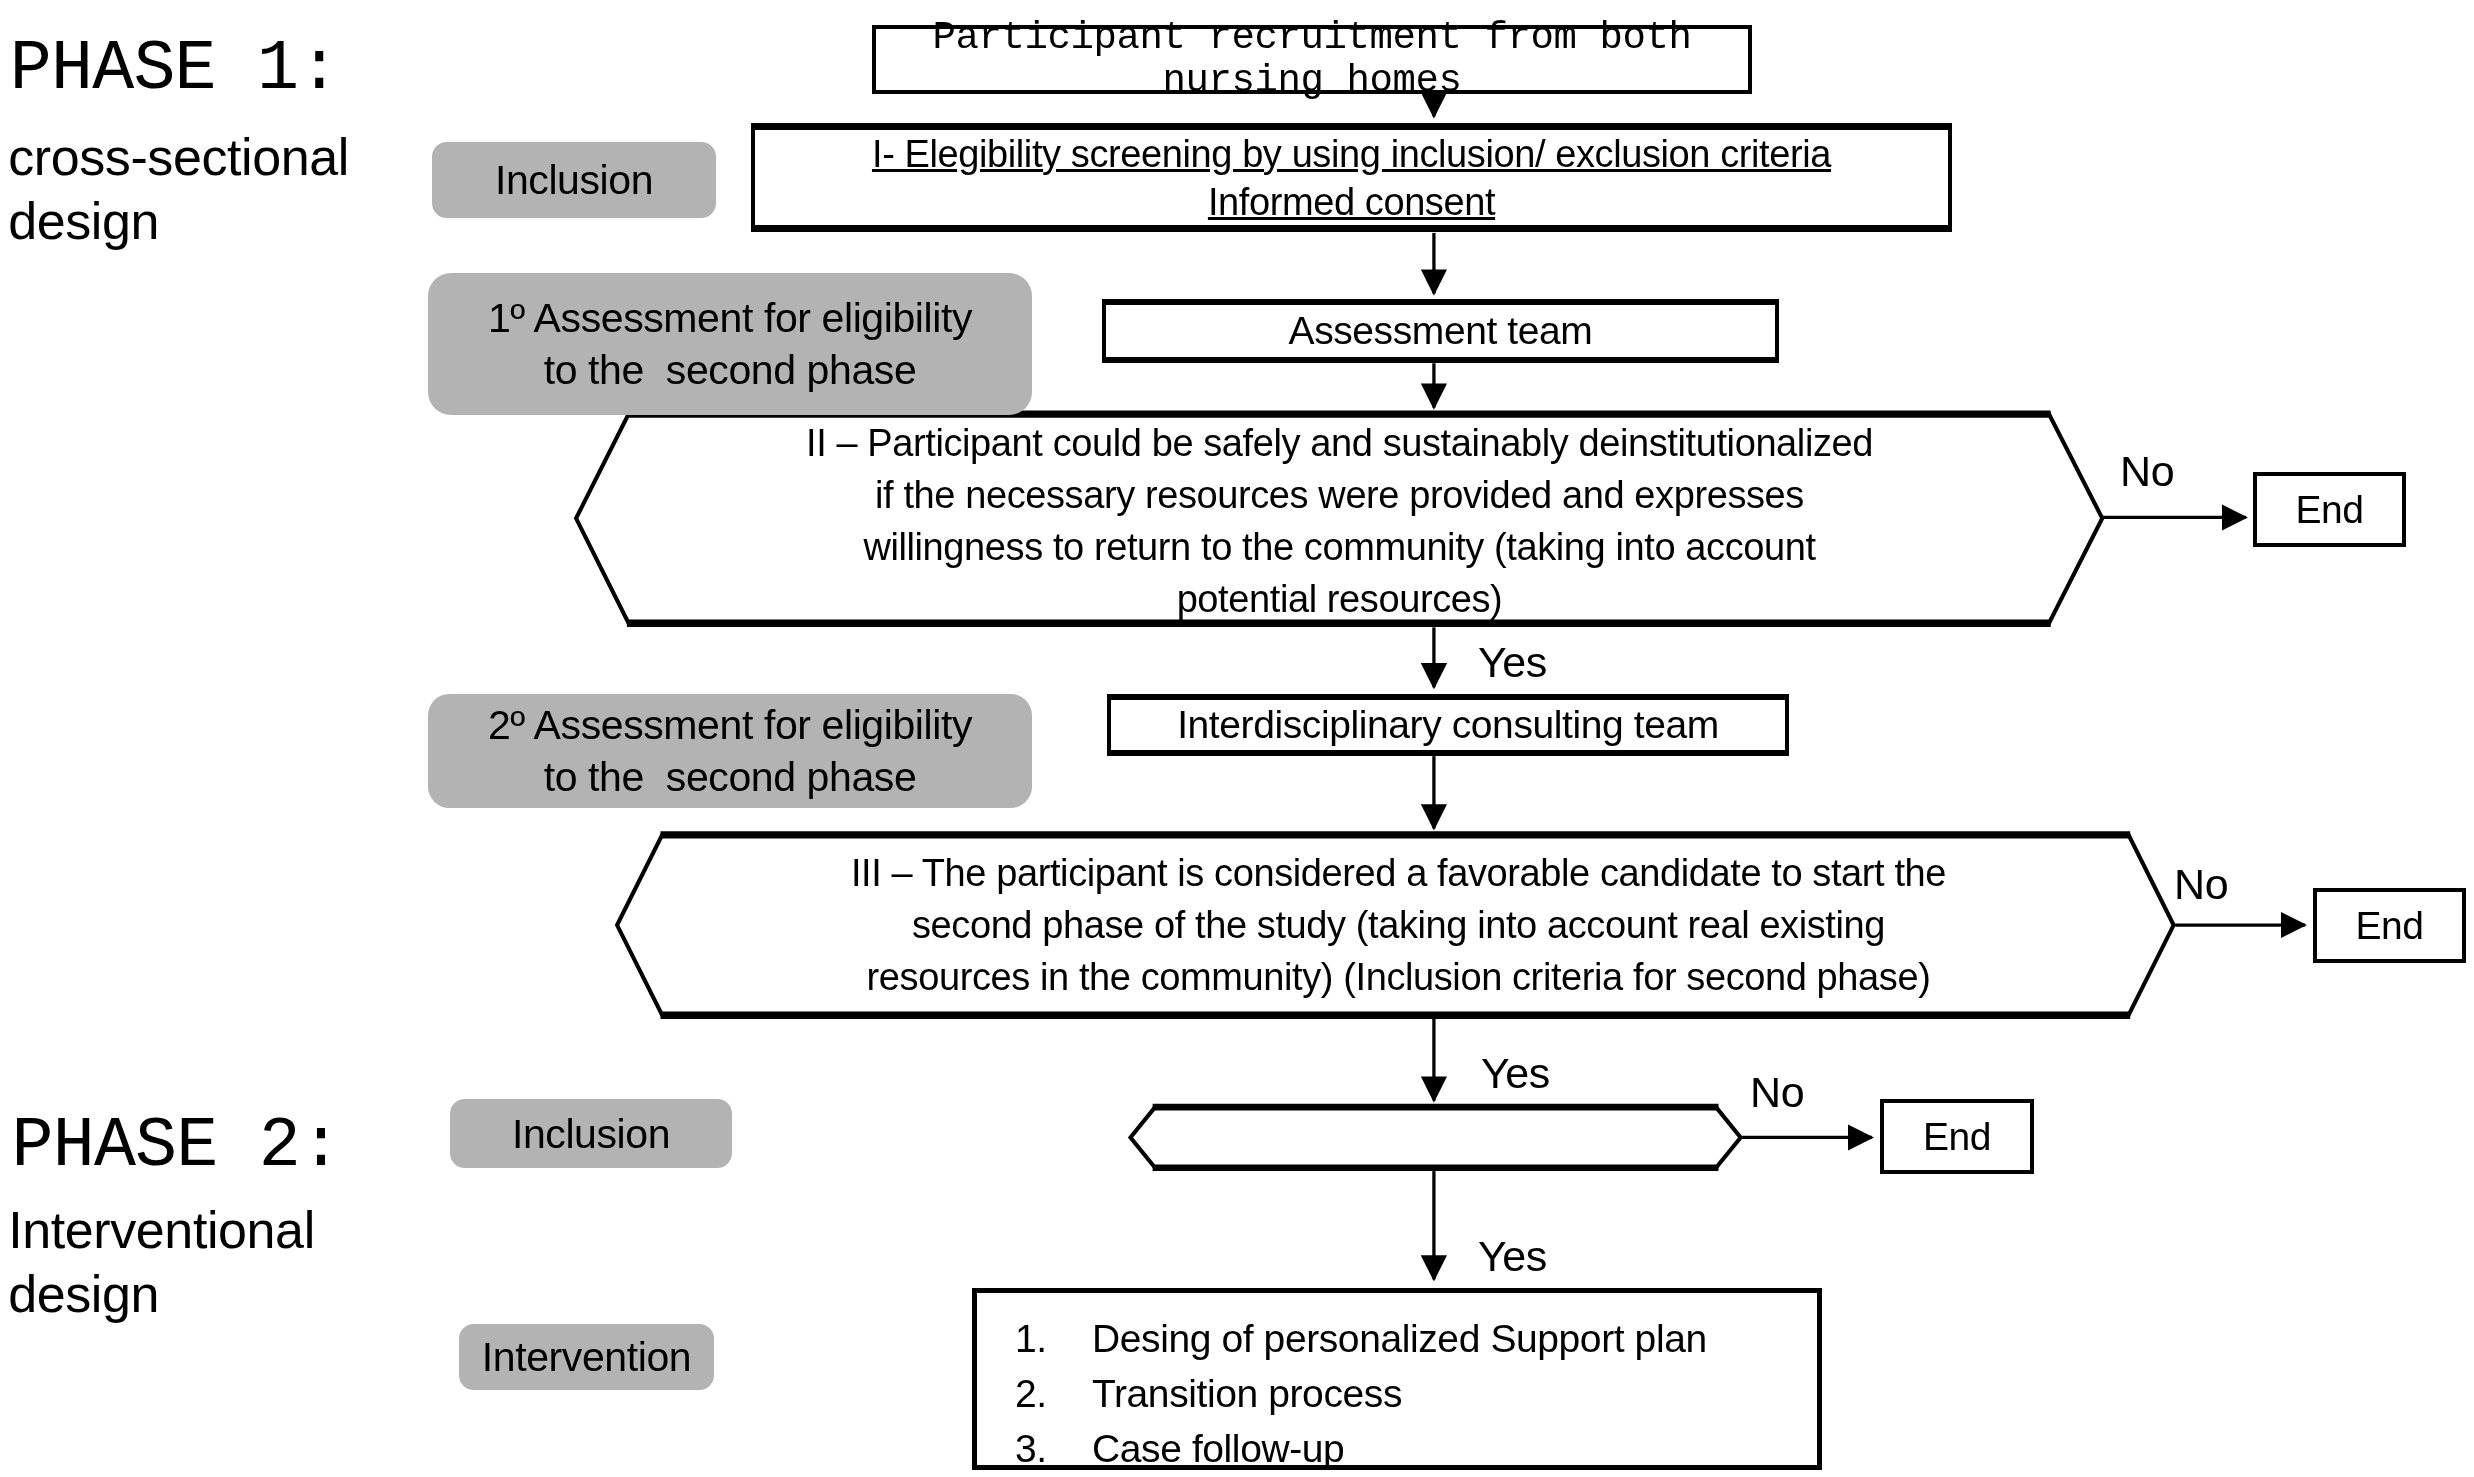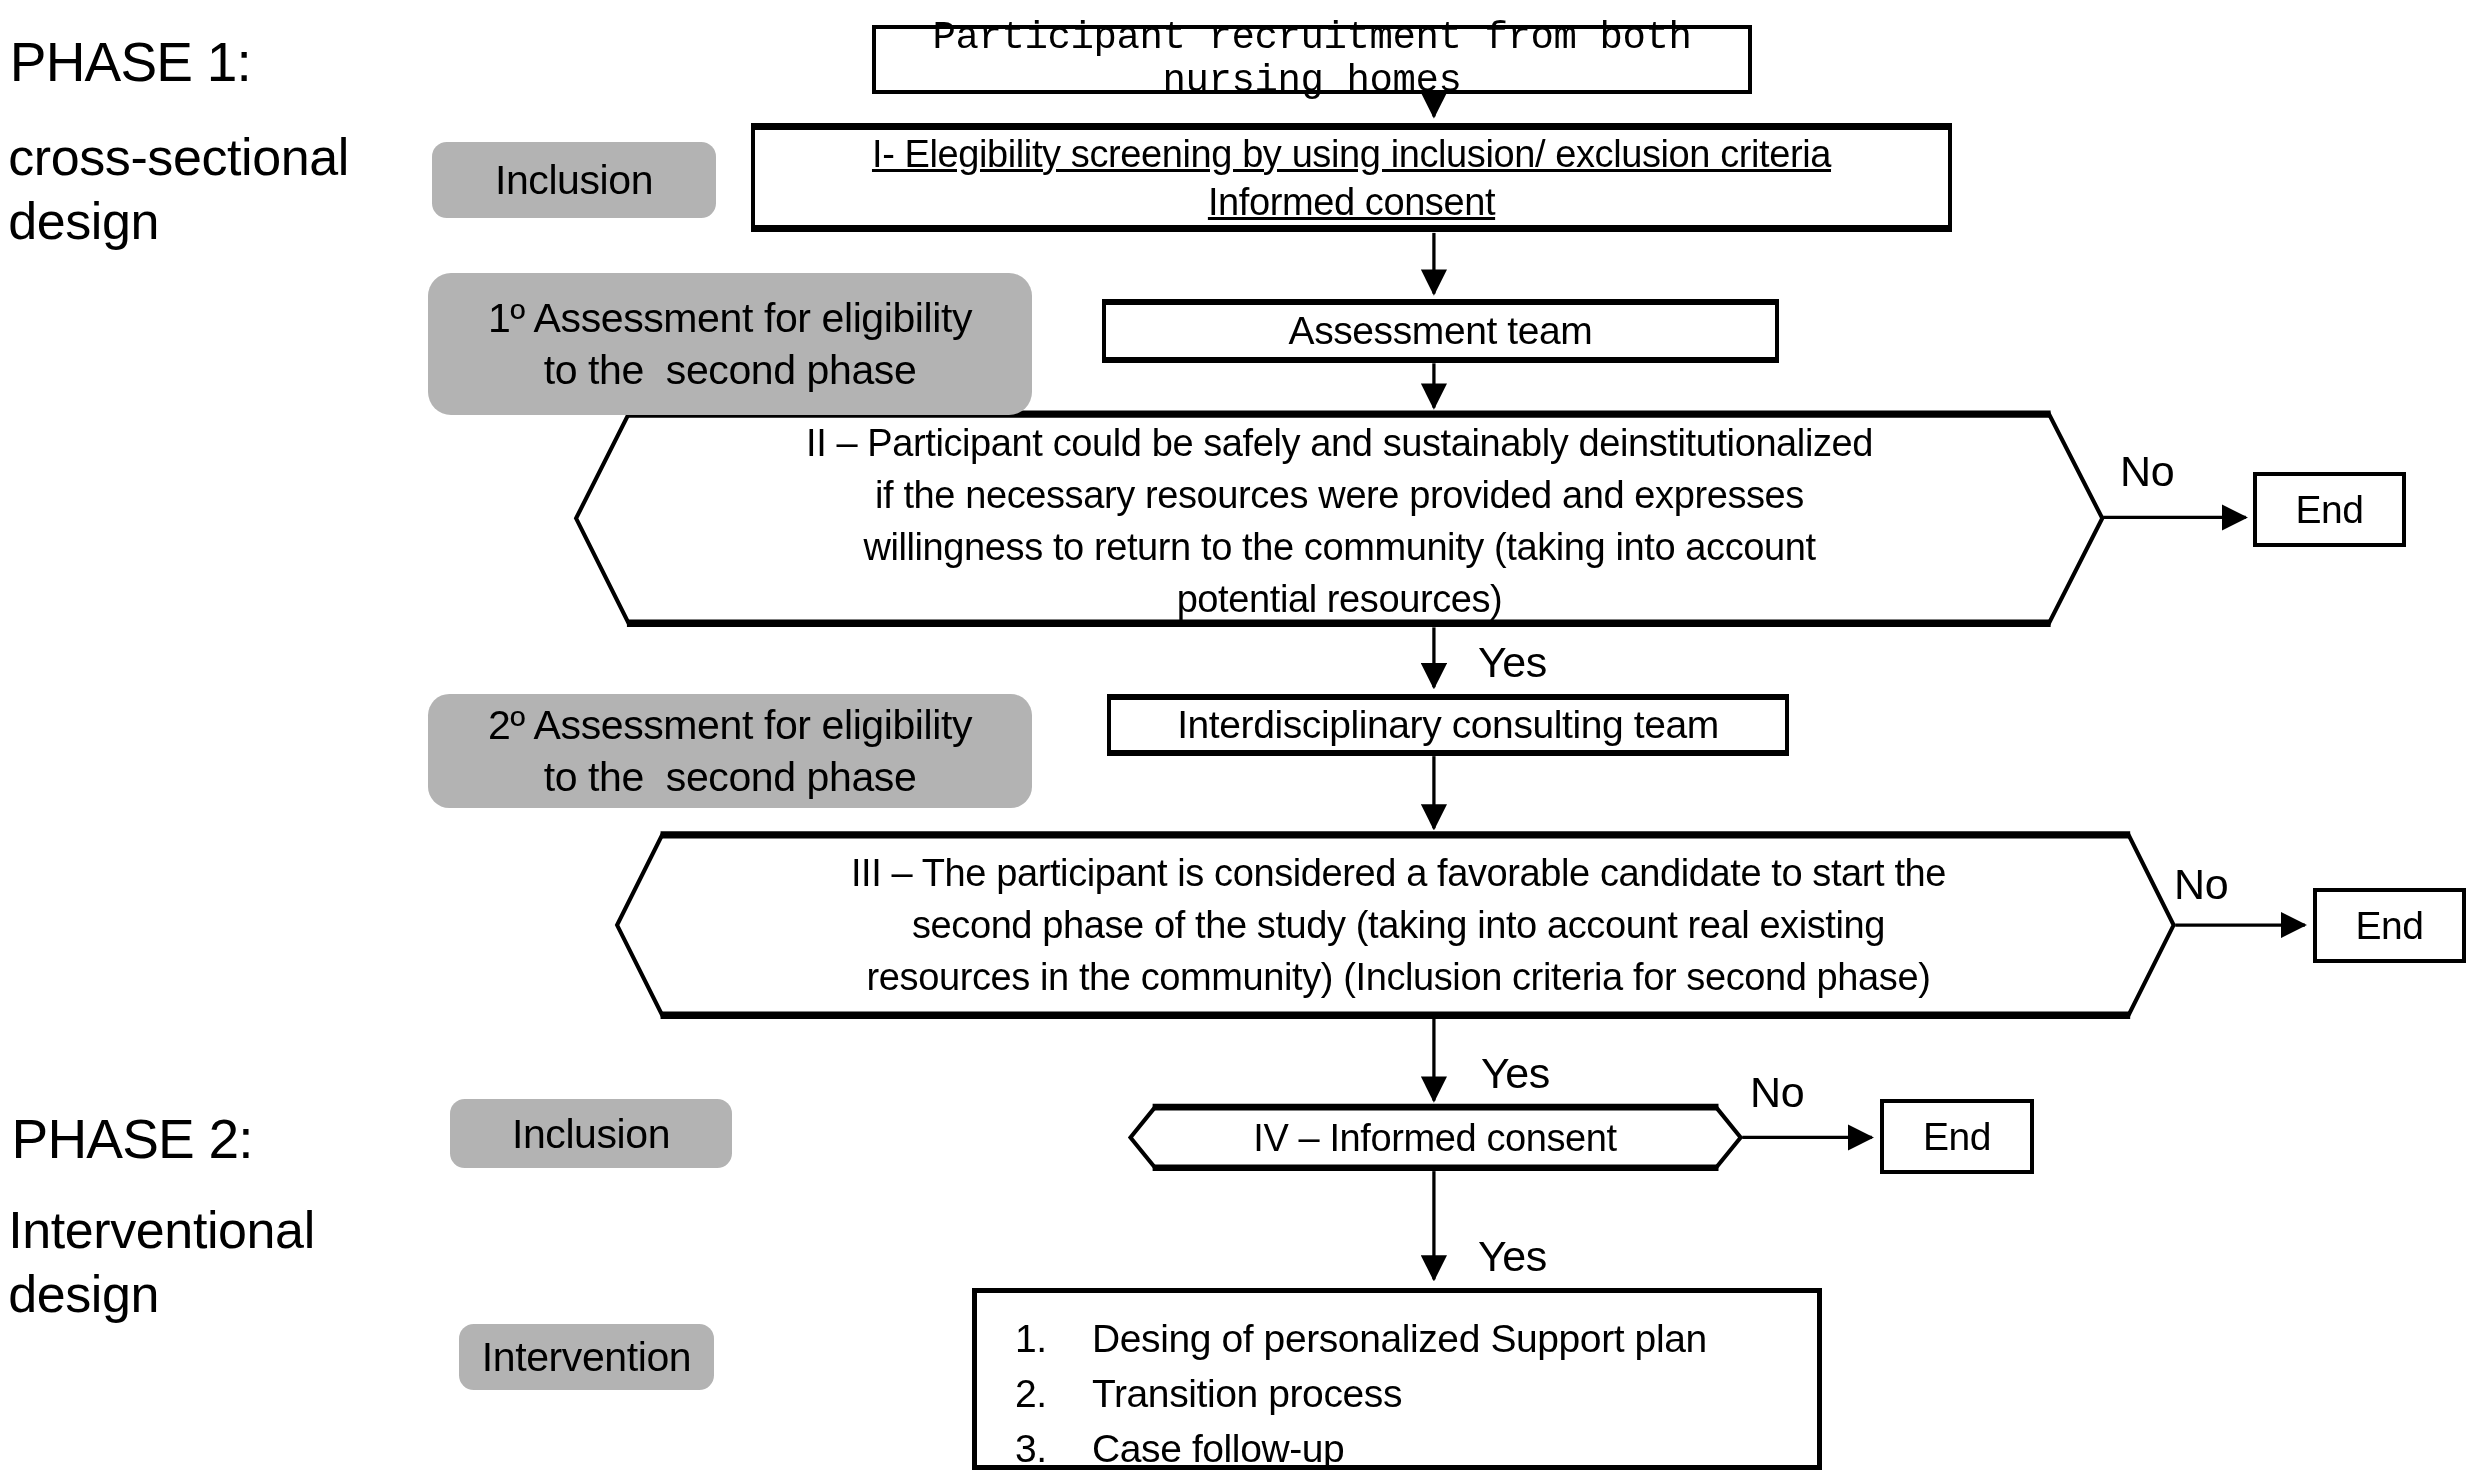--- a/index.html
+++ b/index.html
@@ -1,21 +1,21 @@
 <!DOCTYPE html>
 <html style="font-size:13px"><head>
 <meta charset="utf-8">
 <style>
   html,body{margin:0;padding:0;}
   body{font-family:"Liberation Sans",sans-serif;color:#000;background:#fff;}
   .canvas{position:relative;width:2475px;height:1477px;background:#fff;overflow:hidden;}
   .abs{position:absolute;}
   svg.wires{position:absolute;left:0;top:0;width:2475px;height:1477px;}
   .t{white-space:pre-wrap;letter-spacing:-0.4px;}
-  .phase-title{font-size:55px;line-height:1.02;letter-spacing:-0.8px;}
+  .phase-title{font-size:70px;line-height:1.02;letter-spacing:-0.8px;font-family:Liberation Mono, monospace;}
   .phase-sub{font-size:52px;line-height:1.0;letter-spacing:-0.4px;}
   .box{background:#fff;border:4.1px solid #000;box-sizing:border-box;
        display:flex;flex-direction:column;align-items:center;justify-content:center;
        text-align:center;}
   .box .line{font-size:38px;line-height:48px;text-decoration:underline;}
   .box1line{font-size:39px;line-height:1.1;}
   .hborder{border-top-width:7.4px;border-bottom-width:7.4px;border-left-width:4.9px;border-right-width:4.9px;}
   .endbox{border-width:4.9px;font-size:39px;}
   .glabel{background:var(--label-bg,#b3b3b3);border-radius:14.8px;box-sizing:border-box;
           display:flex;flex-direction:column;align-items:center;justify-content:center;
@@ -128,23 +128,20 @@
   <div class="abs box endbox" style="left:2313px;top:888px;width:153px;height:75px;">
     <div class="t">End</div>
   </div>
 
   <div class="abs edgelabel t" style="left:1481px;top:1052px;">Yes</div>
 
   <div class="abs glabel" style="left:450px;top:1099px;width:282px;height:69px;">
     <div class="line t">Inclusion</div>
   </div>
 
-  <div class="abs hextext" style="left:1130px;top:1107px;width:610px;height:61px;">
-    <div class="line t">IV – Informed consent</div>
-  </div>
 
   <div class="abs edgelabel t" style="left:1750px;top:1071px;">No</div>
   <div class="abs box endbox" style="left:1880px;top:1099px;width:154px;height:75px;">
     <div class="t">End</div>
   </div>
 
   <div class="abs edgelabel t" style="left:1478px;top:1235px;">Yes</div>
 
   <div class="abs steps" style="left:972px;top:1288px;width:850px;height:182px;">
     <div class="steprow">

